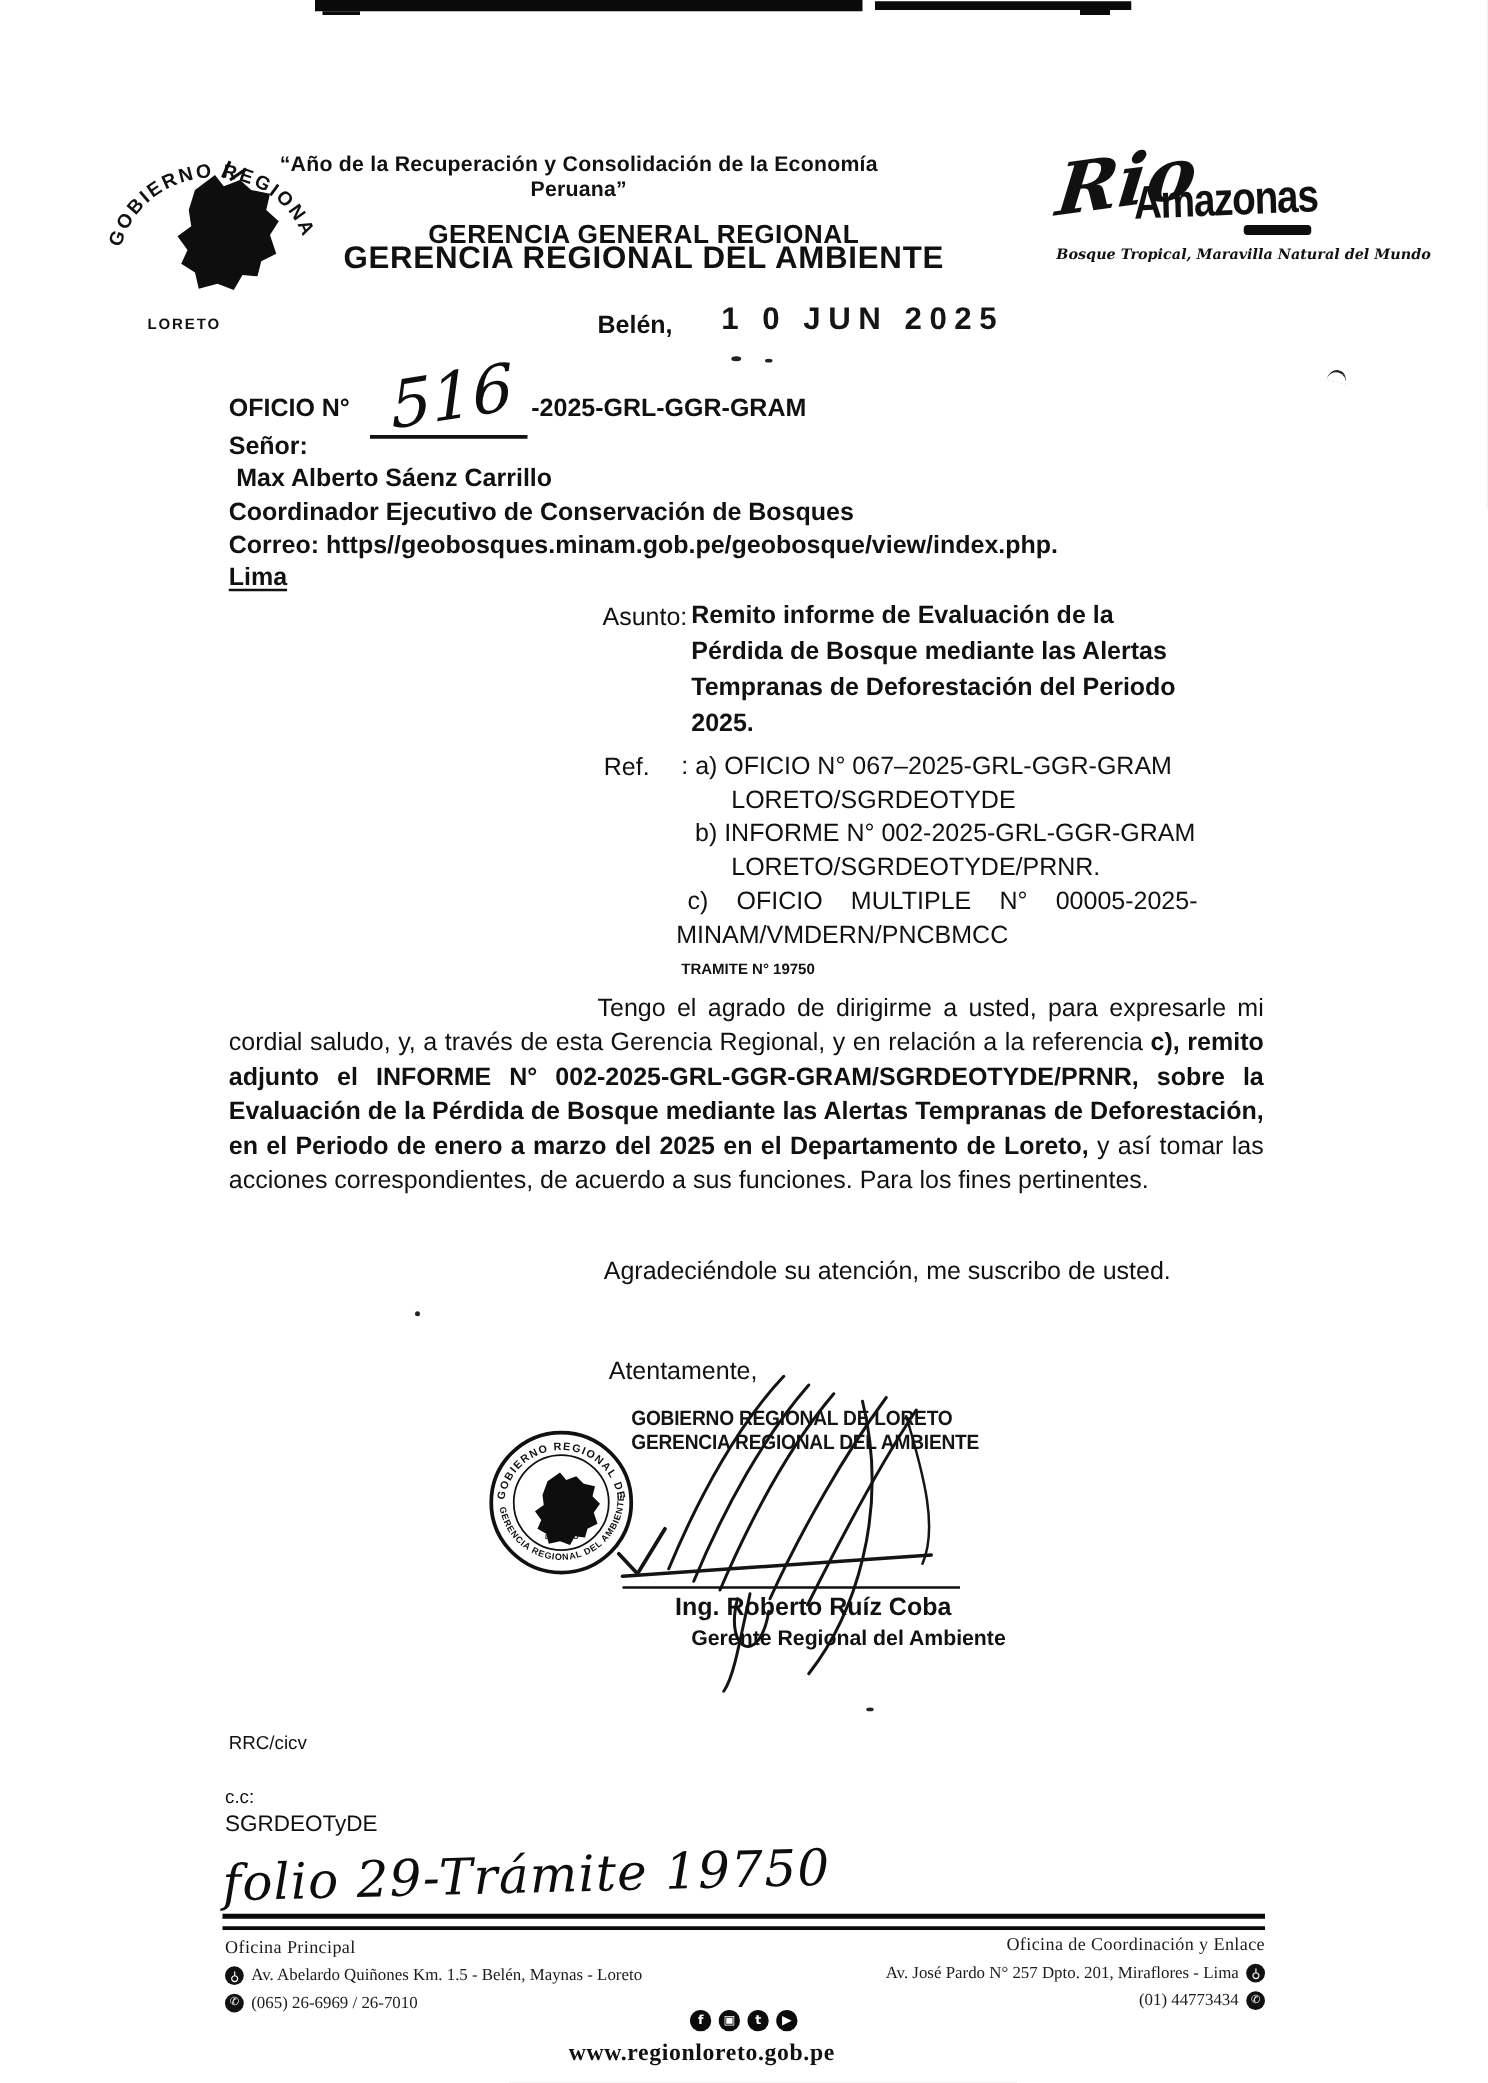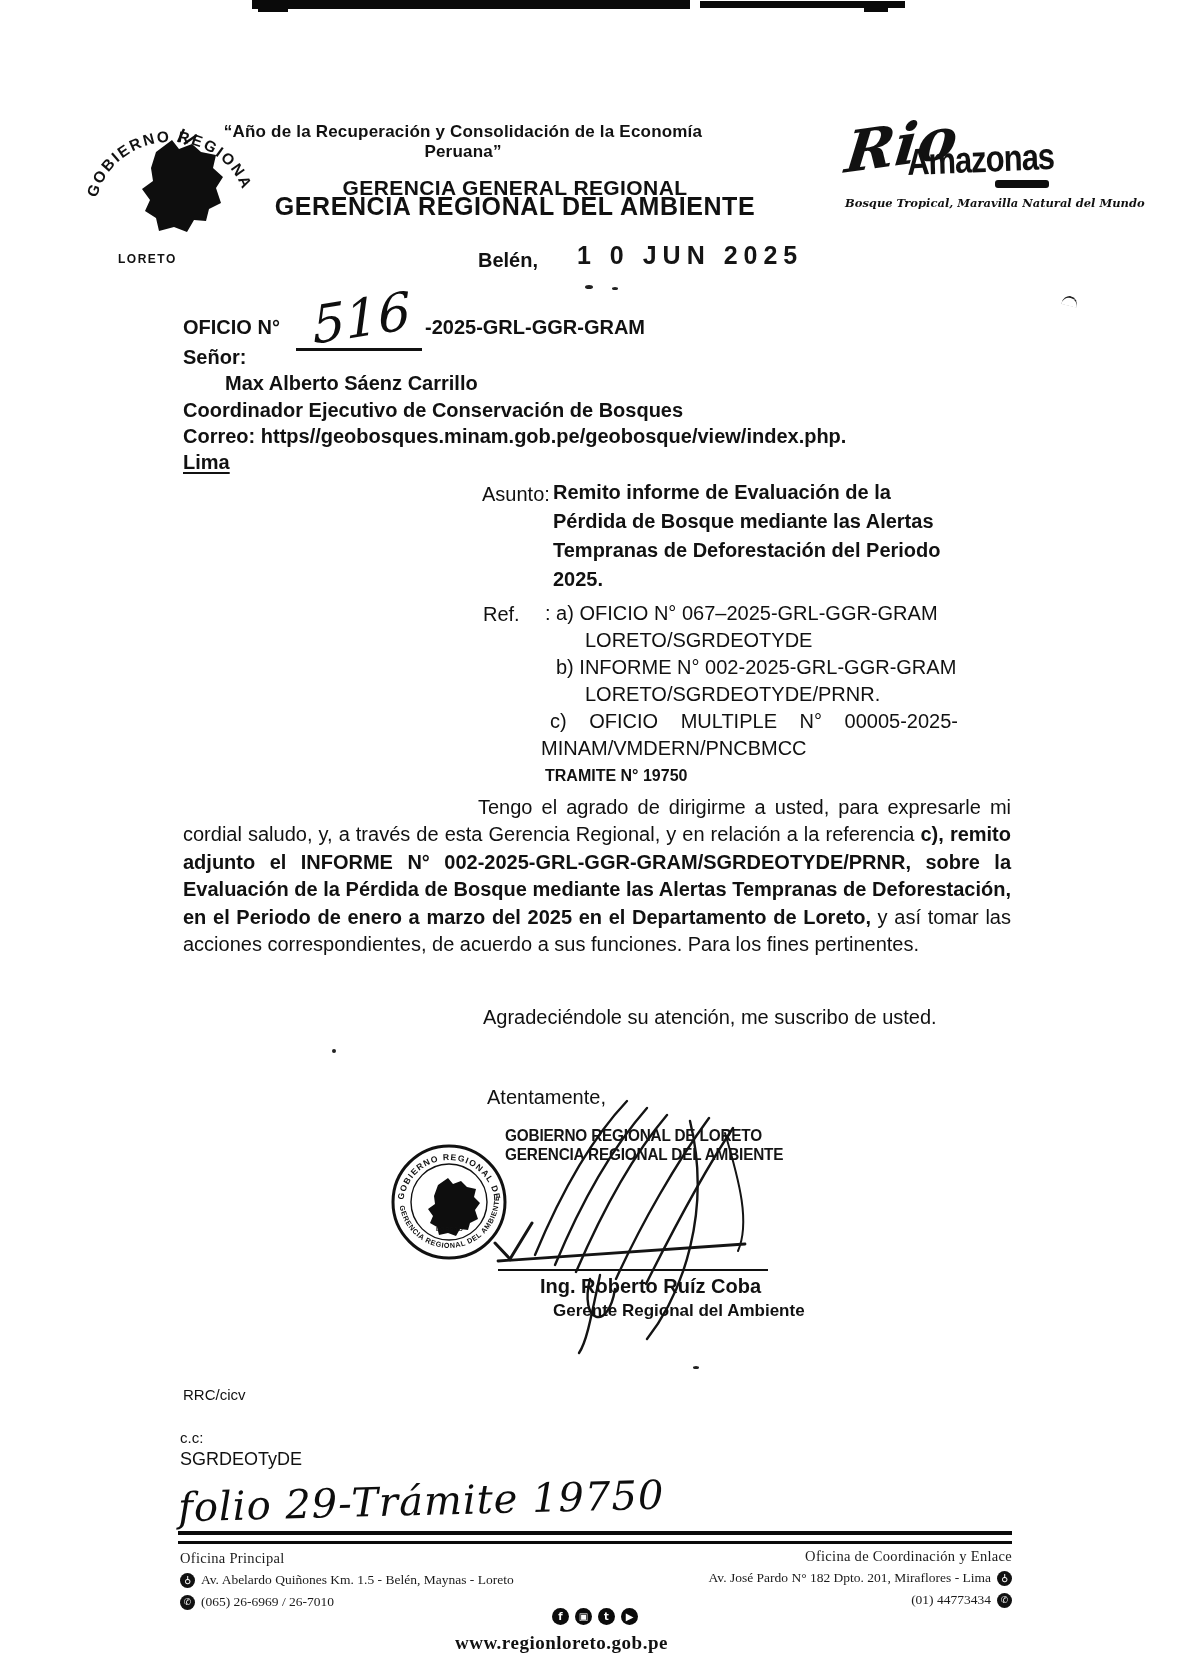--- a/index.html
+++ b/index.html
@@ -32,21 +32,21 @@
   .underline-slot{border-bottom:3px solid #111;}
   .u{text-decoration:underline;text-underline-offset:3px;}
 
   .subj-line{font-size:20px;font-weight:bold;line-height:29px;}
   .ref-line{font-size:20px;line-height:27px;white-space:nowrap;}
   #ref-lines .ref-line:nth-child(2){margin-left:40px;}
   #ref-lines .ref-line:nth-child(3){margin-left:11px;}
   #ref-lines .ref-line:nth-child(4){margin-left:40px;}
   #ref-lines .ref-line:nth-child(5){margin-left:5px;word-spacing:17px;}
   #ref-lines .ref-line:nth-child(6){margin-left:-4px;}
-  .tramite{font-size:16px;font-weight:bold;line-height:27px;}
+  .tramite{font-size:12px;font-weight:bold;line-height:27px;}
 
   .body-par{font-size:20px;line-height:27.4px;text-align:justify;text-align-last:left;text-indent:295px;}
 
   
   .stamp-ink{font-weight:bold;font-size:16.5px;line-height:19px;letter-spacing:-.2px;transform:scaleX(.93);transform-origin:left top;white-space:nowrap;color:#141414;}
   .sig-name{font-size:20px;font-weight:bold;white-space:nowrap;}
   .sig-role{font-size:17px;font-weight:bold;white-space:nowrap;}
 
   .hand-folio{font-family:"DejaVu Serif",serif;font-style:italic;font-size:40px;letter-spacing:1px;transform:rotate(-1.5deg);display:inline-block;color:#0d0d0d;white-space:nowrap;}
 
@@ -101,21 +101,21 @@
   <div class="dot" style="left:585px;top:285px;width:8px;height:4px;"></div>
   <div class="dot" style="left:612px;top:287px;width:6px;height:3px;"></div>
   <div class="arc-mark" style="left:1062px;top:296px;width:16px;height:8px;transform:rotate(14deg);"></div>
 
   <span class="abs t20 b" style="left:183px;top:314px;">OFICIO N°</span>
   <div class="abs underline-slot" style="left:296px;top:308px;width:126px;height:40px;"></div>
   <span class="abs hand-516" style="left:312px;top:288px;">516</span>
   <span class="abs t20 b" style="left:425px;top:314px;">-2025-GRL-GGR-GRAM</span>
 
   <div class="abs t20 b" style="left:183px;top:344px;">Señor:</div>
-  <div class="abs t20 b" style="left:189px;top:370px;margin-left:36px;">Max Alberto Sáenz Carrillo</div>
+  <div class="abs t20 b" style="left:189px;top:370px;">Max Alberto Sáenz Carrillo</div>
   <div class="abs t20 b" style="left:183px;top:397px;">Coordinador Ejecutivo de Conservación de Bosques</div>
   <div class="abs t20 b" style="left:183px;top:423px;">Correo: https//geobosques.minam.gob.pe/geobosque/view/index.php.</div>
   <div class="abs t20 b u" style="left:183px;top:449px;">Lima</div>
 
   <span class="abs t20" style="left:482px;top:481px;">Asunto:</span>
   <div class="abs" style="left:553px;top:478px;width:470px;">
     <div class="subj-line">Remito informe de Evaluación de la</div>
     <div class="subj-line">Pérdida de Bosque mediante las Alertas</div>
     <div class="subj-line">Tempranas de Deforestación del Periodo</div>
     <div class="subj-line">2025.</div>
@@ -203,21 +203,21 @@
       <span class="ficon">
           <span>✆</span>
         </span>
       <span>(065) 26-6969 / 26-7010</span>
     </div>
   </div>
 
   <div class="abs ft ft-right" style="left:592px;top:1548px;width:420px;text-align:right;">
     <div class="ft-title">Oficina de Coordinación y Enlace</div>
     <div class="ft-line" style="margin-top:5px;">
-      <span>Av. José Pardo N° 182 Dpto. 201, Miraflores - Lima</span>
+      <span>Av. José Pardo N° 257 Dpto. 201, Miraflores - Lima</span>
       <span class="ficon">
           <span class="pin-glyph">⚲</span>
         </span>
     </div>
     <div class="ft-line" style="margin-top:6px;">
       <span>(01) 44773434</span>
       <span class="ficon">
           <span>✆</span>
         </span>
     </div>

